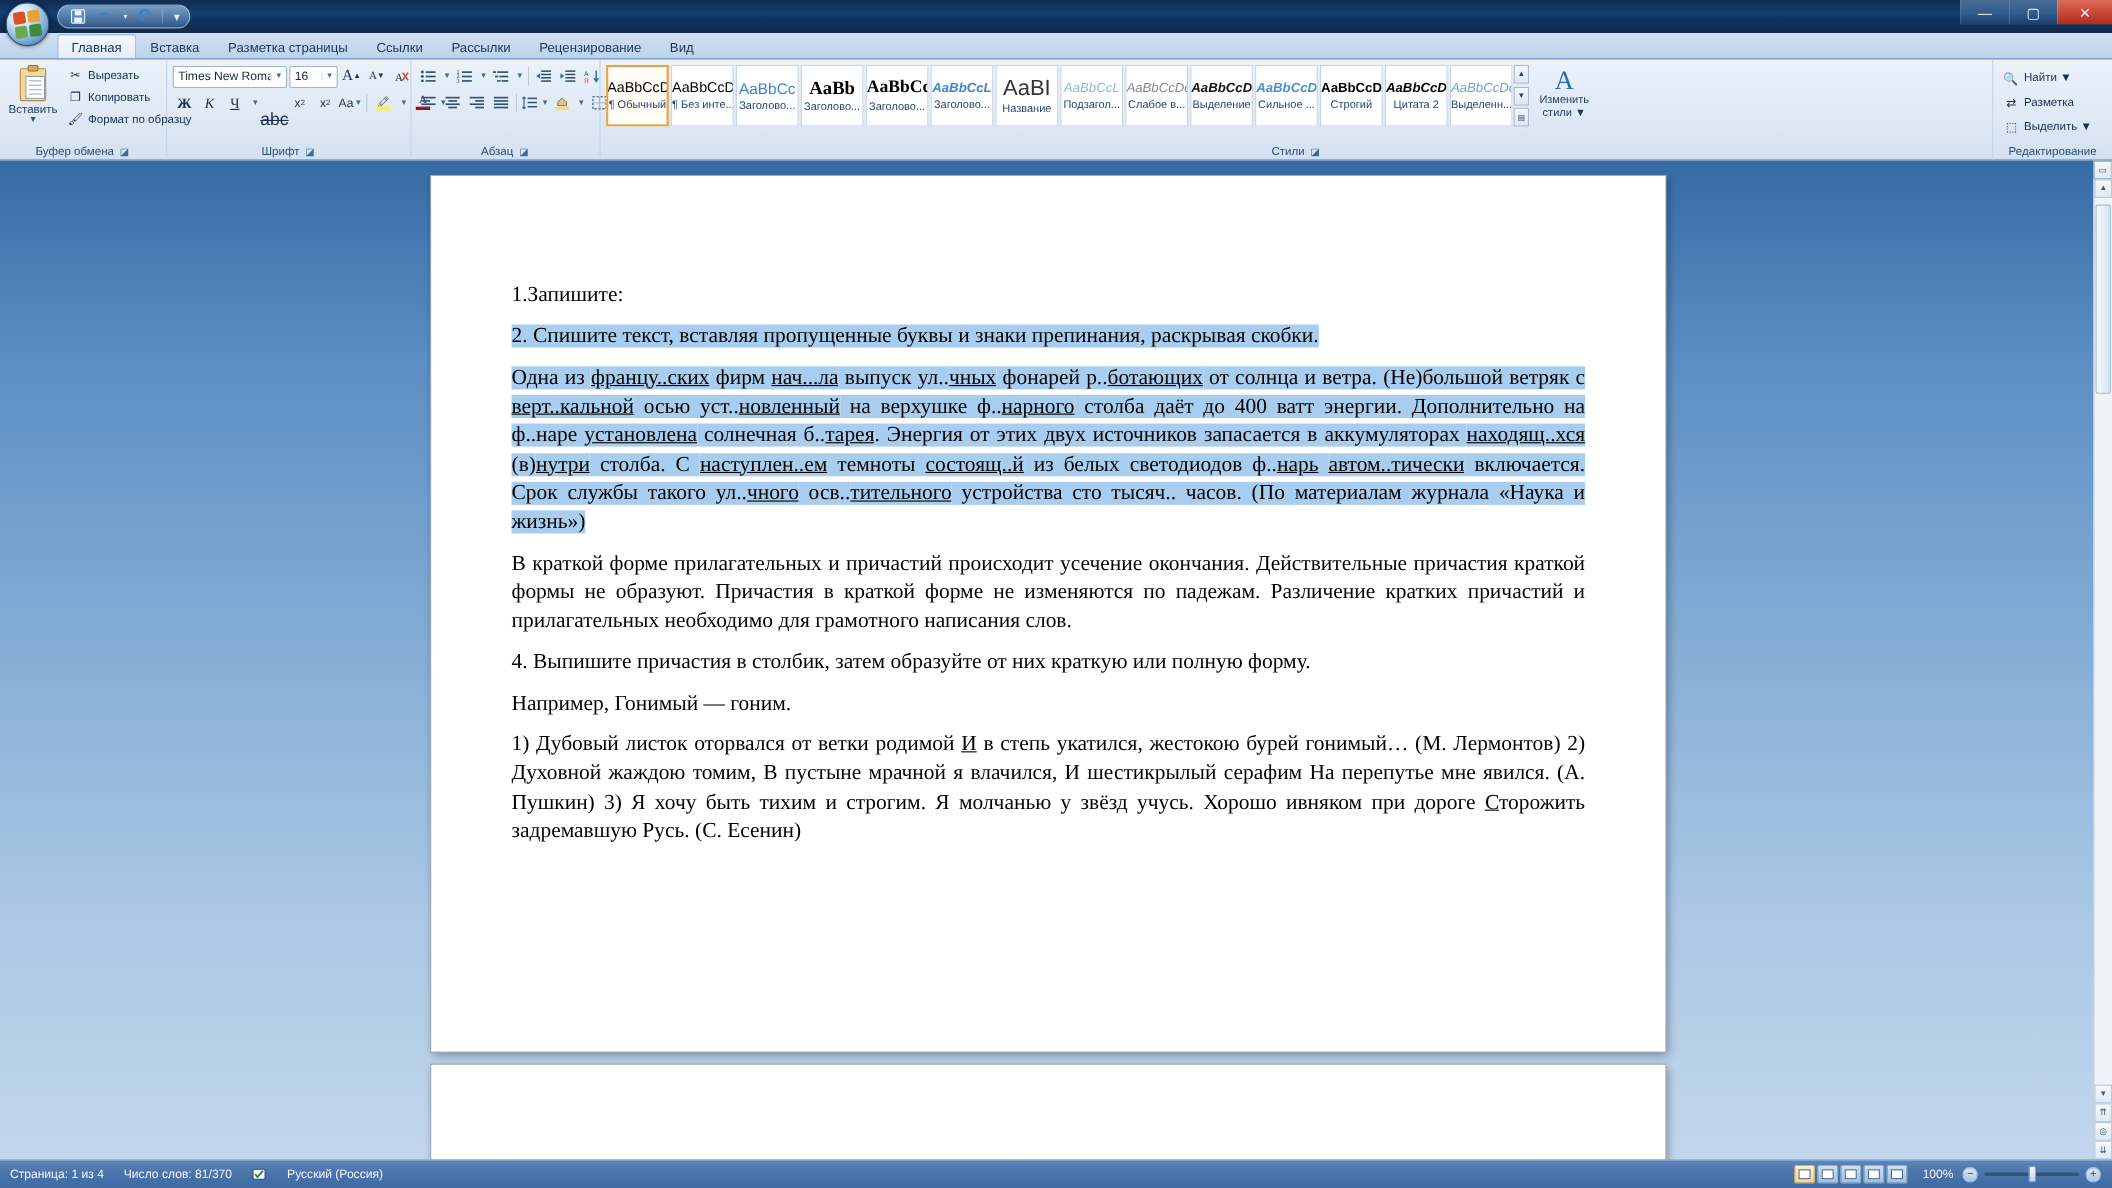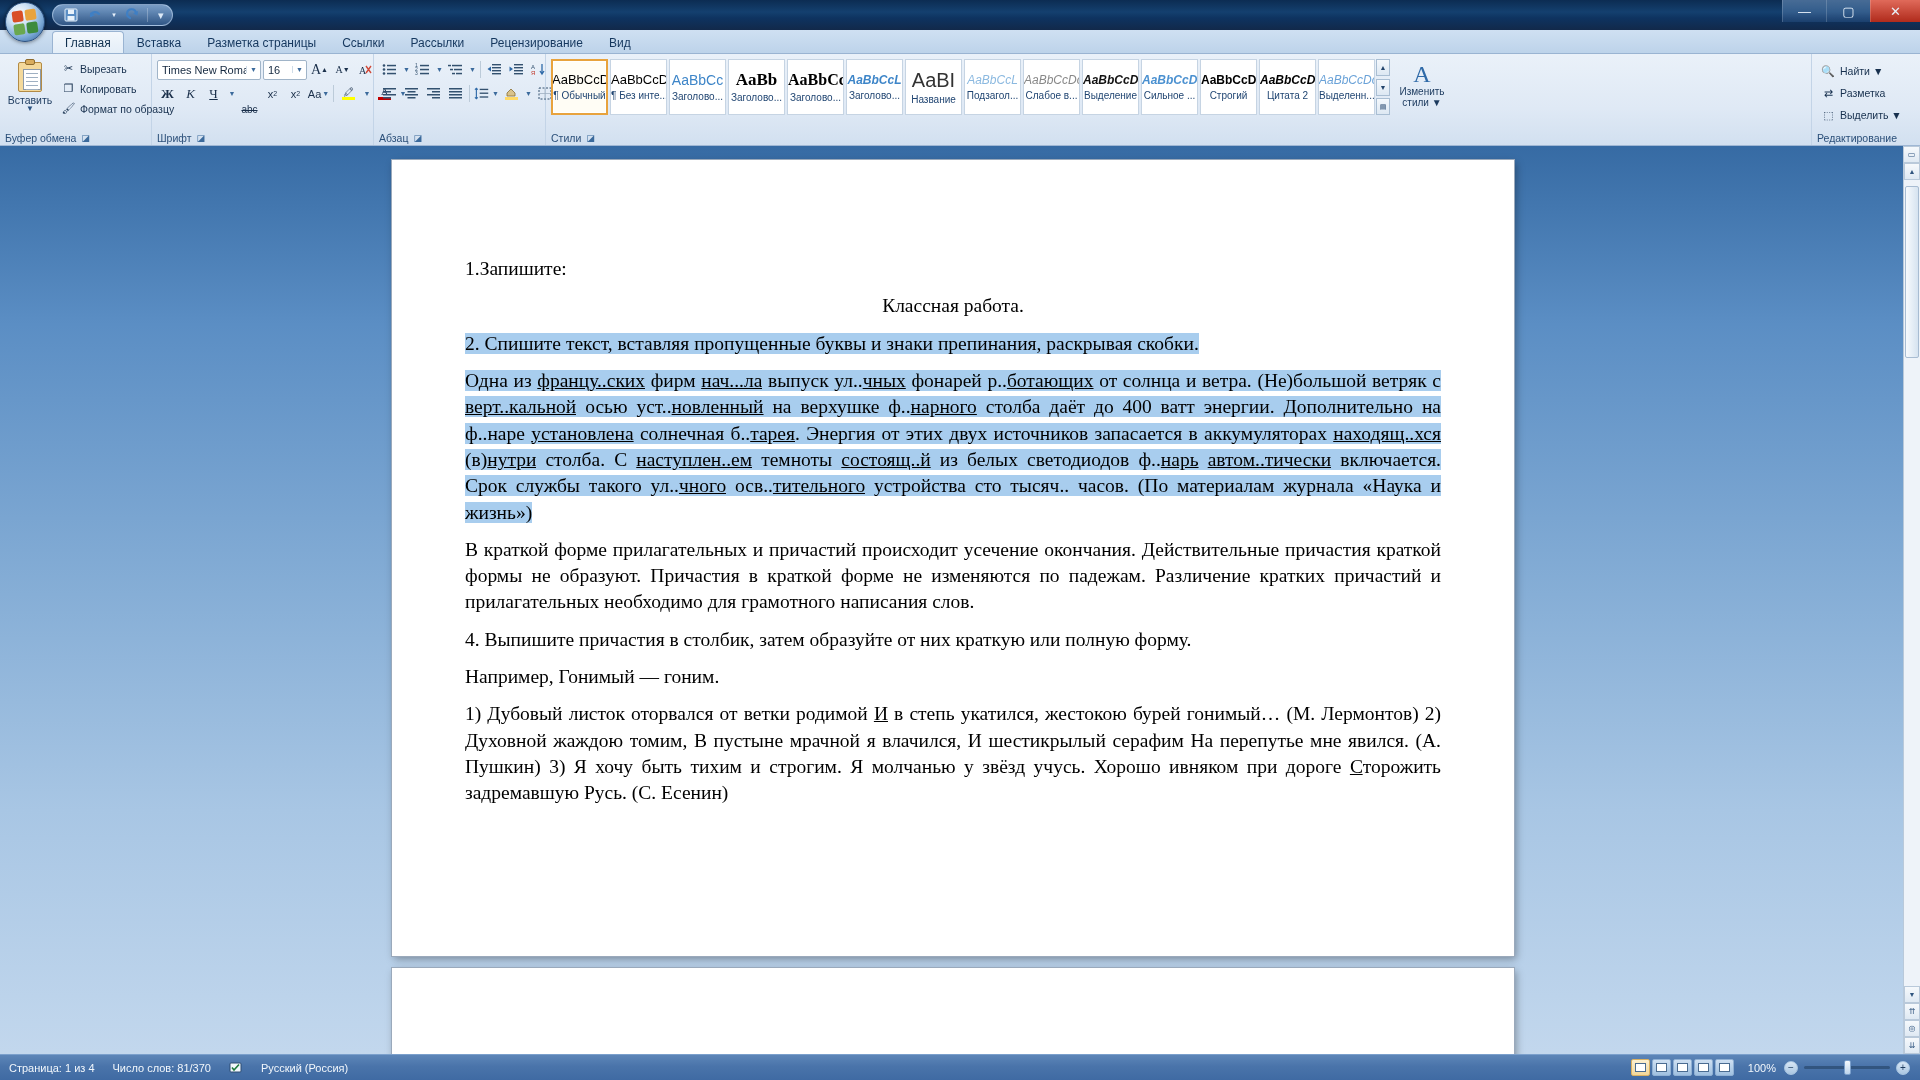--- a/index.html
+++ b/index.html
@@ -99,21 +99,21 @@
   }
   .group {
     position:relative;
     padding: 3px 5px 0 5px;
     display:flex; flex-direction:column;
     border-right: 1px solid #c3d4e7;
   }
   .group-body { flex:1; display:flex; }
   .group-label {
     height: 15px; text-align:center; font-size:10.5px; color:#2b4f79;
-    display:flex;align-items:center;gap:4px;
+    display:flex;align-items:center;justify-content:center; gap:4px;
   }
   .dlg-launcher{
     width:11px;height:11px;display:inline-flex;align-items:center;justify-content:center;
     font-size:9px;color:#3b6a9c;cursor:pointer;border:1px solid transparent;border-radius:2px;
   }
 
   
   .clipboard { width: 152px; }
   .cb-inner { display:flex; gap:3px; }
   .paste-btn {
@@ -442,21 +442,21 @@
           <div class="tb">
               <i style="font-family:'Liberation Serif',serif;font-size:13px;">К</i>
             </div>
           <div class="tb">
               <span style="font-family:'Liberation Serif',serif;font-size:13px;text-decoration:underline;">Ч</span>
             </div>
           <div class="tb" style="width:11px;">
               <span class="drop-caret">▼</span>
             </div>
           <div class="tb">
-              <span style="font-size:10px;text-decoration:line-through;margin-top:32px;">abc</span>
+              <span style="font-size:16px;text-decoration:line-through;margin-top:32px;">abc</span>
             </div>
           <div class="tb">
               <span style="font-size:11px;">x</span>
               <span class="sub">2</span>
             </div>
           <div class="tb">
               <span style="font-size:11px;">x</span>
               <span class="sup">2</span>
             </div>
           <div class="tb">
@@ -736,21 +736,20 @@
     <div class="group-label">
       <span>Редактирование</span>
     </div>
   </div>
 </div>
 
 <div class="workspace">
   <div class="page">
     <div class="page-content" id="doc-body">
         <div class="p"><span>1.Запишите:</span></div>
-        <div class="p center"><span>Классная работа.</span></div>
         <div class="p"><span class="sel">2. Спишите текст, вставляя пропущенные буквы и знаки препинания, раскрывая скобки.</span></div>
         <div class="p just"><span class="sel"> Одна из </span><span class="u sel">францу..ских</span><span class="sel"> фирм </span><span class="u sel">нач...ла</span><span class="sel"> выпуск ул..</span><span class="u sel">чных</span><span class="sel"> фонарей р..</span><span class="u sel">ботающих</span><span class="sel"> от солнца и ветра. (Не)большой ветряк с </span><span class="u sel">верт..кальной</span><span class="sel"> осью уст..</span><span class="u sel">новленный</span><span class="sel"> на верхушке ф..</span><span class="u sel">нарного</span><span class="sel"> столба даёт до 400 ватт энергии. Дополнительно на ф..наре </span><span class="u sel">установлена</span><span class="sel"> солнечная б..</span><span class="u sel">тарея</span><span class="sel">. Энергия от этих двух источников запасается в аккумуляторах </span><span class="u sel">находящ..хся</span><span class="sel"> (в)</span><span class="u sel">нутри</span><span class="sel"> столба. С </span><span class="u sel">наступлен..ем</span><span class="sel"> темноты </span><span class="u sel">состоящ..й</span><span class="sel"> из белых светодиодов ф..</span><span class="u sel">нарь</span><span class="sel"> </span><span class="u sel">автом..тически</span><span class="sel"> включается. Срок службы такого ул..</span><span class="u sel">чного</span><span class="sel"> осв..</span><span class="u sel">тительного</span><span class="sel"> устройства сто тысяч.. часов. (По материалам журнала «Наука и жизнь»)</span></div>
         <div class="p just"><span>В краткой форме прилагательных и причастий происходит усечение окончания. Действительные причастия краткой формы не образуют. Причастия в краткой форме не изменяются по падежам. Различение кратких причастий и прилагательных необходимо для грамотного написания слов.</span></div>
         <div class="p"><span>4. Выпишите причастия в столбик, затем образуйте от них краткую или полную форму.</span></div>
         <div class="p"><span>Например, Гонимый — гоним.</span></div>
         <div class="p just"><span> 1) Дубовый листок оторвался от ветки родимой </span><span class="u">И</span><span> в степь укатился, жестокою бурей гонимый… (М. Лермонтов) 2) Духовной жаждою томим, В пустыне мрачной я влачился, И шестикрылый серафим На перепутье мне явился. (А. Пушкин) 3) Я хочу быть тихим и строгим. Я молчанью у звёзд учусь. Хорошо ивняком при дороге </span><span class="u">С</span><span>торожить задремавшую Русь. (С. Есенин)</span></div>
       </div>
   </div>
   <div class="page2"></div>
 </div>

